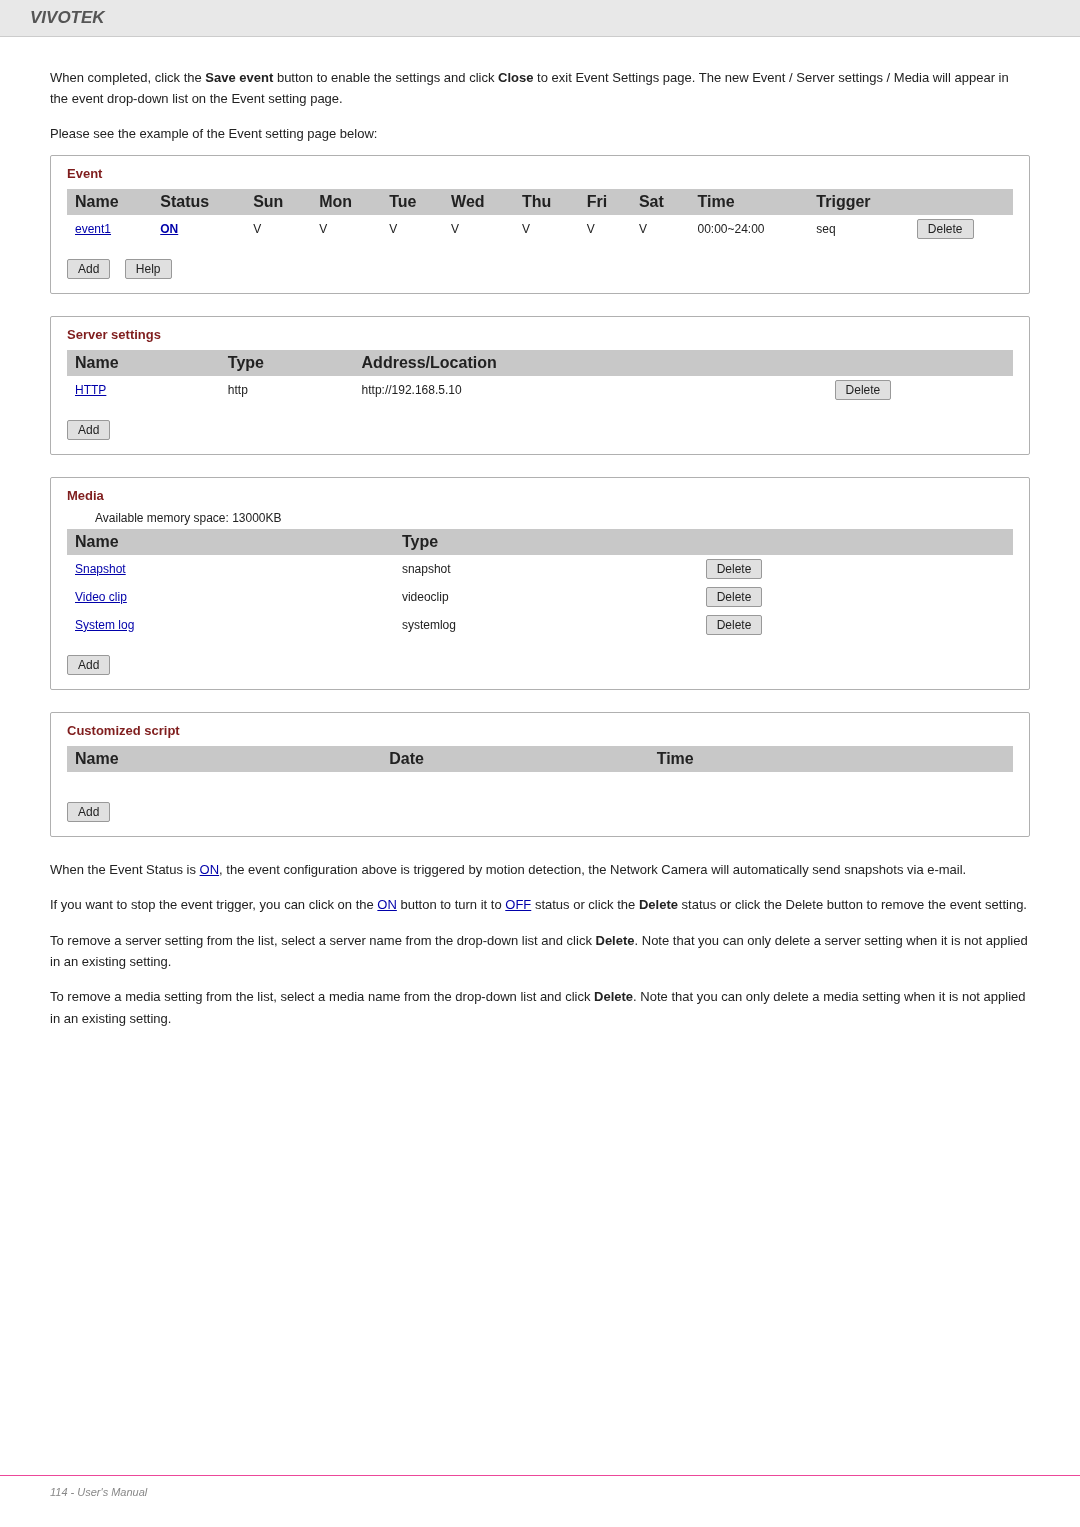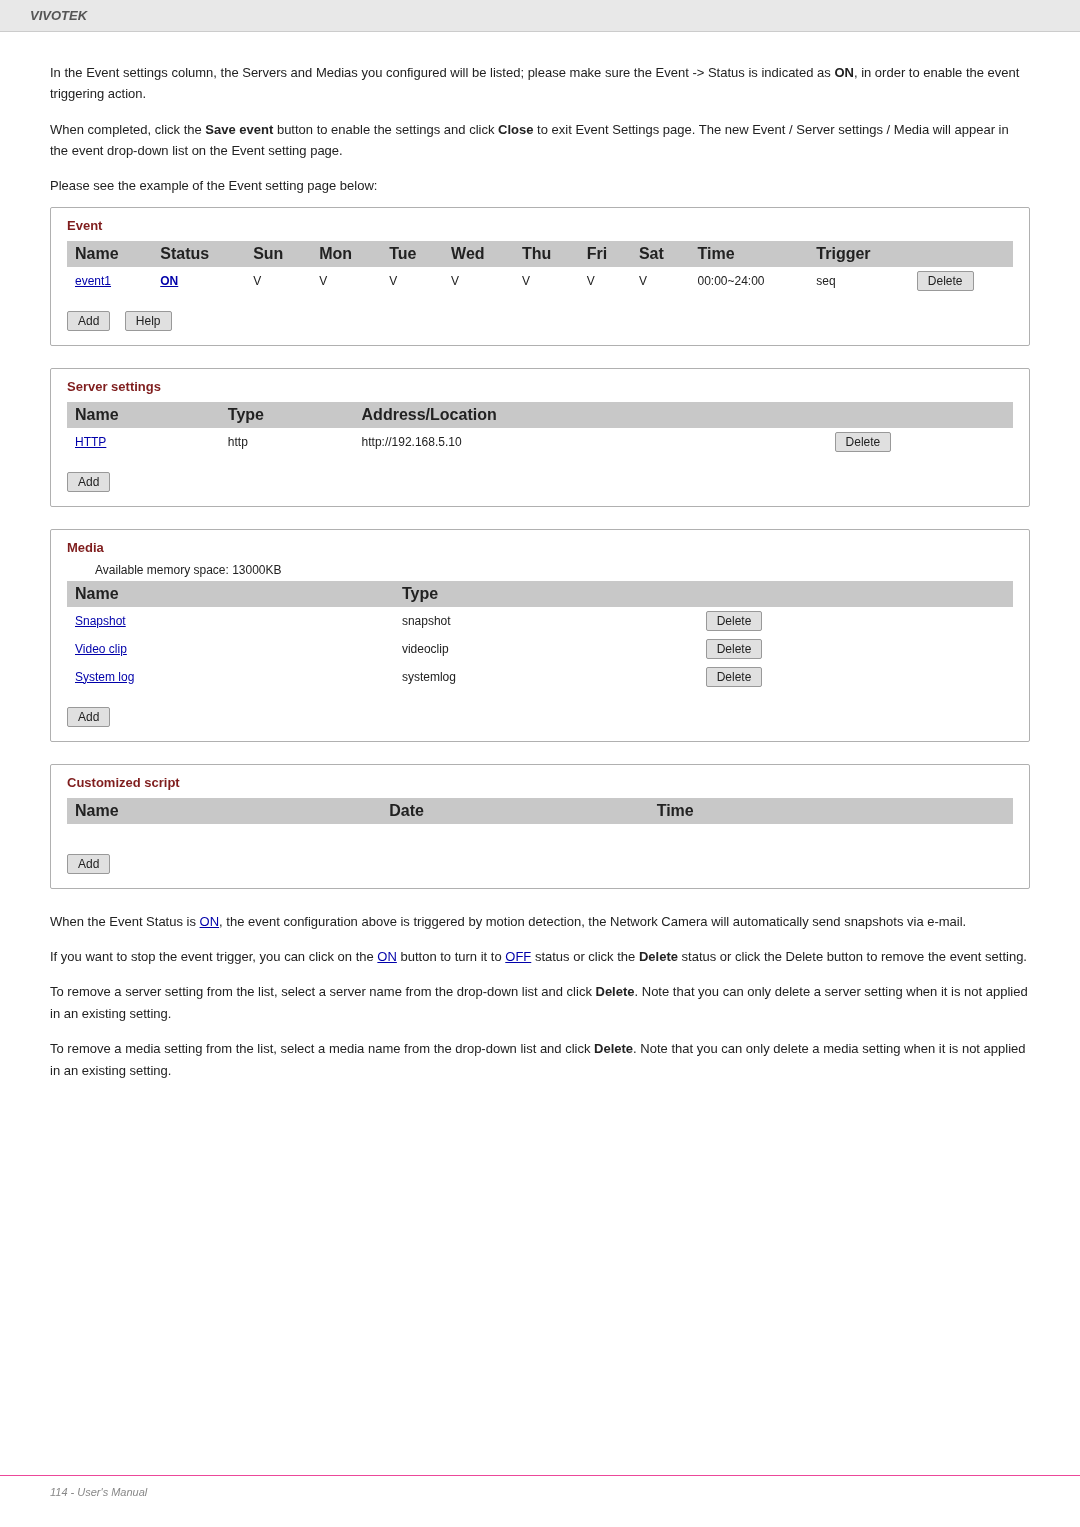--- a/index.html
+++ b/index.html
@@ -12,21 +12,21 @@
       min-height: 1527px;
     }
     .header {
       background: #e8e8e8;
       border-bottom: 1px solid #ccc;
       padding: 8px 30px;
     }
     .header-brand {
       font-style: italic;
       font-weight: bold;
-      font-size: 13px;
+      font-size: 17px;
       color: #555;
     }
     .content {
       padding: 30px 50px 30px 50px;
     }
     .intro-text {
       margin-bottom: 14px;
       line-height: 1.6;
     }
     .intro-text b { font-weight: bold; }
@@ -98,23 +98,20 @@
   </style>
 </head>
 <body>
 
 <div class="header">
   <span class="header-brand">VIVOTEK</span>
 </div>
 
 <div class="content">
 
-  <p class="intro-text paragraph">
-    <span>In the Event settings column, the Servers and Medias you configured will be listed; please make sure the Event -&gt; Status is indicated as </span><b>ON</b><span>, in order to enable the event triggering action.</span>
-  </p>
 
   <p class="intro-text paragraph">
     <span>When  completed, click the </span><b>Save event</b><span> button to enable the settings and click </span><b>Close</b><span> to exit Event Settings page. The new Event / Server settings / Media will appear in the event drop-down list on the Event setting page.</span>
   </p>
 
   <p class="example-label">Please see the example of the Event setting page below:</p>
 
   <div class="box">
     <div class="box-title">Event</div>
     <table>

